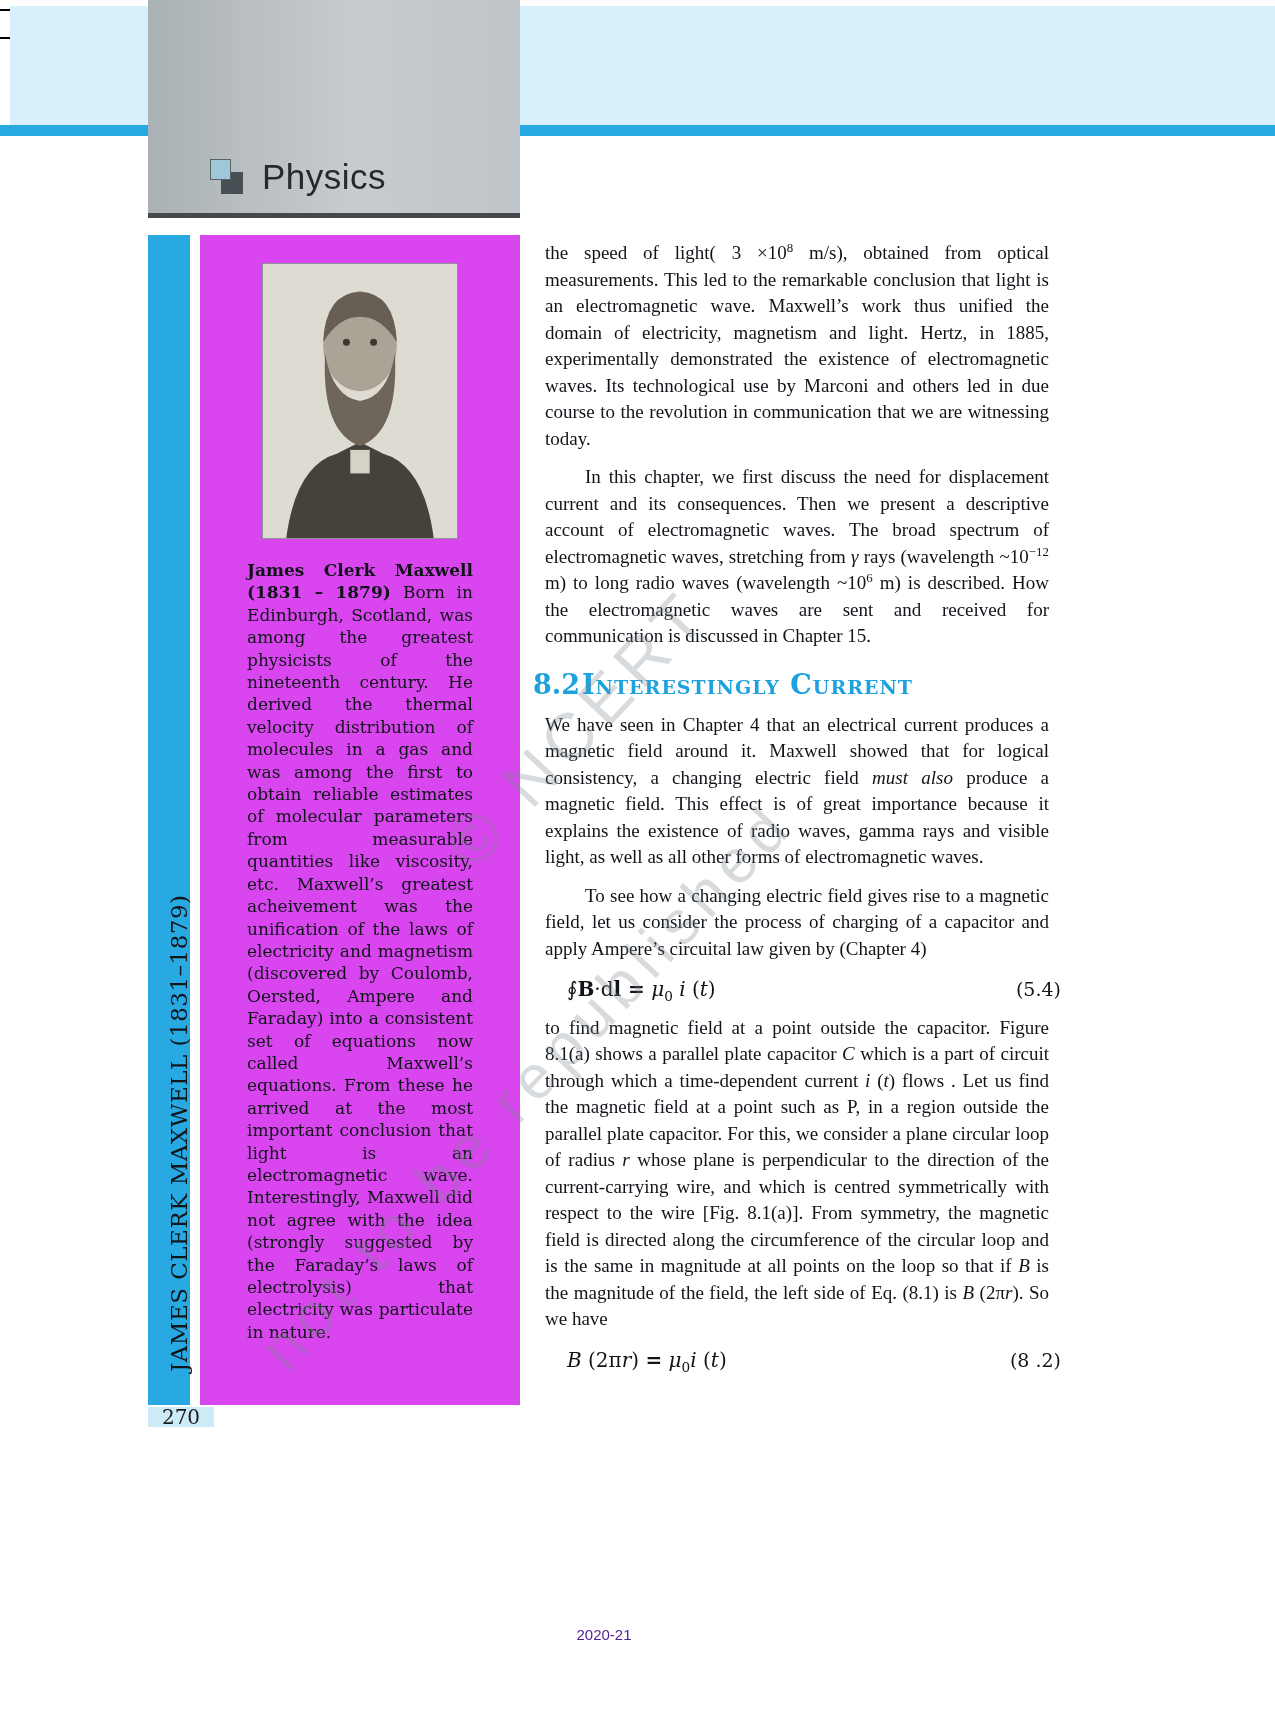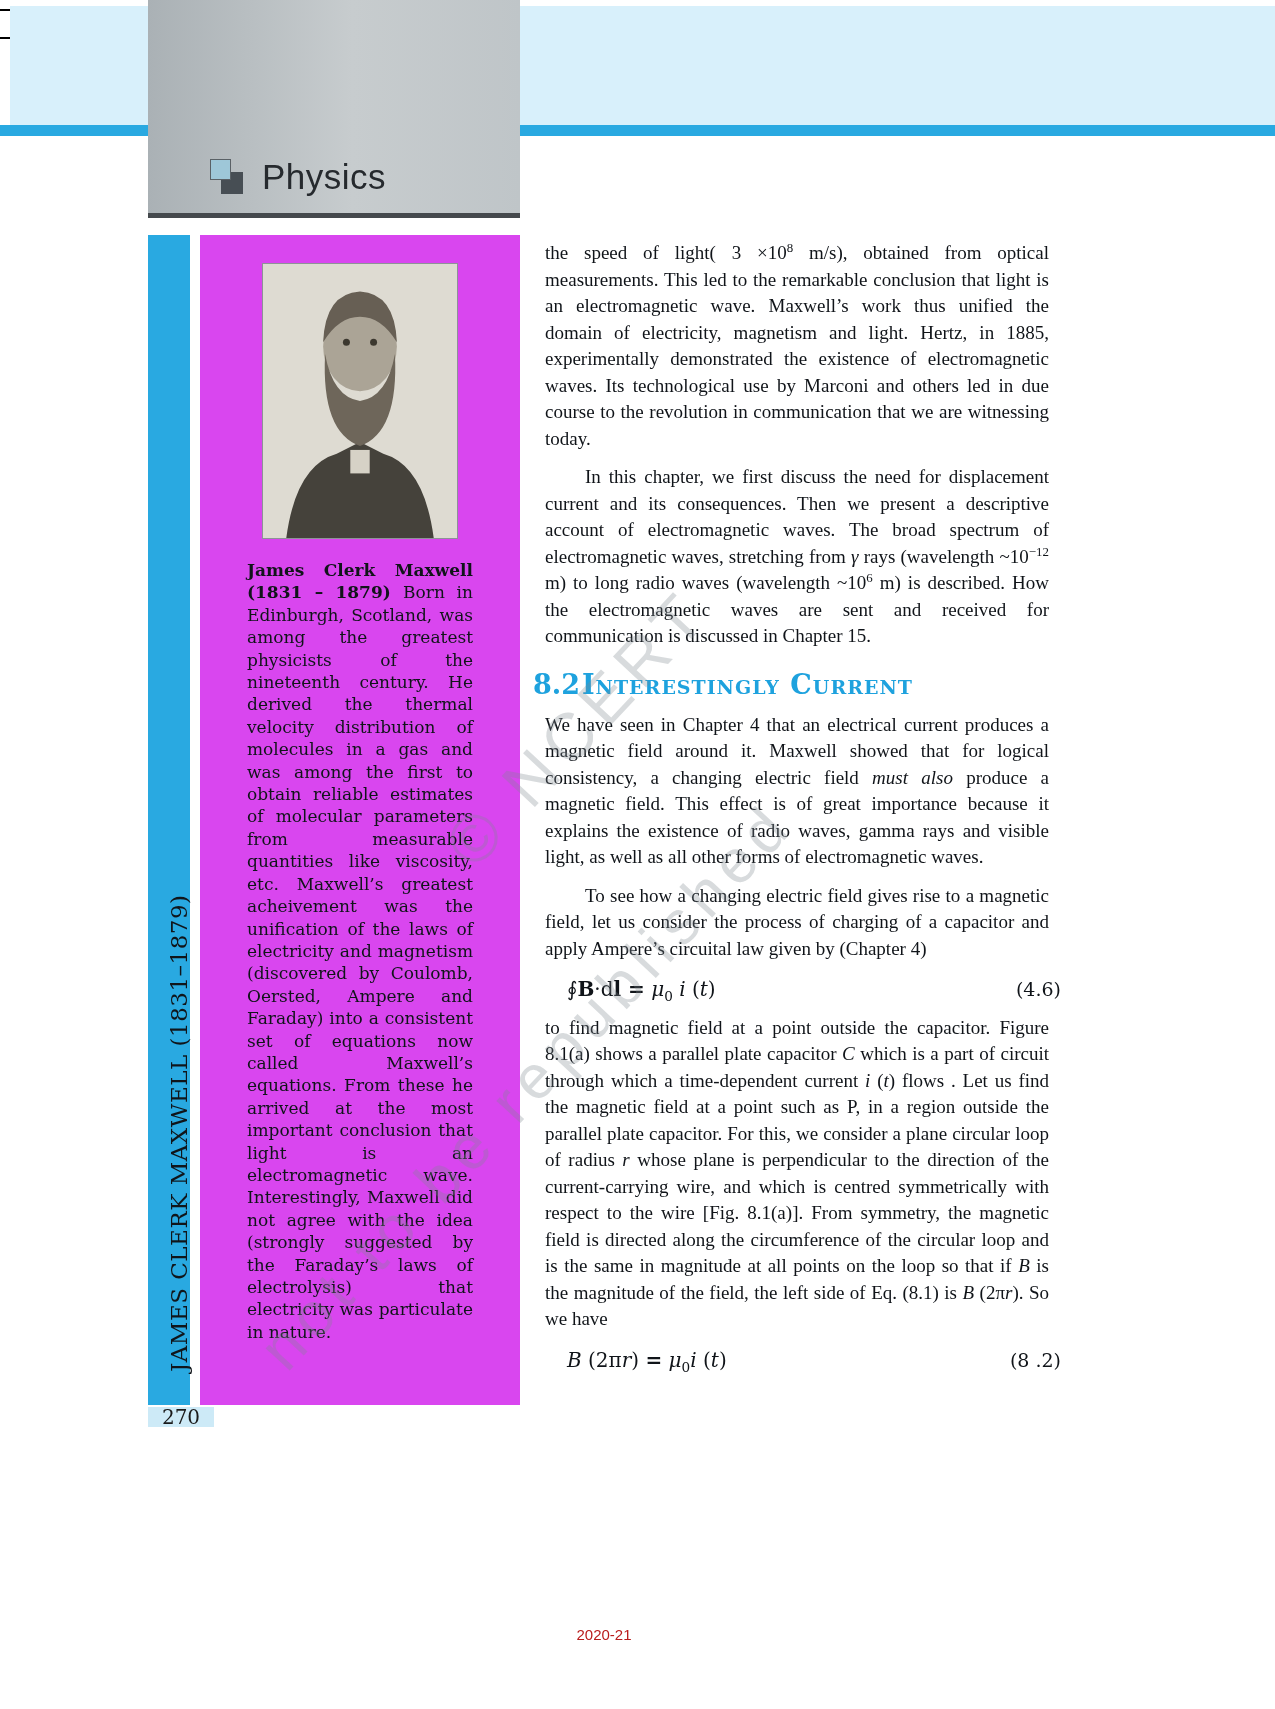--- a/index.html
+++ b/index.html
@@ -56,21 +56,21 @@
       padding-left:34px;font-size:20px;}
   .eq-num{font-size:19px;}
 
   
   .wm{position:absolute;z-index:6;color:rgba(125,136,142,0.30);font-family:"Liberation Sans", sans-serif;
       white-space:nowrap;pointer-events:none;}
   .wm1{left:430px;top:830px;font-size:66px;letter-spacing:8px;transform:rotate(-47deg);transform-origin:0 0;}
   .wm2{left:245px;top:1335px;font-size:62px;letter-spacing:8px;transform:rotate(-47deg);transform-origin:0 0;}
 
   .footer{position:absolute;left:148px;top:1626px;width:912px;text-align:center;
-          font-family:"Liberation Sans", sans-serif;font-size:15px;color:#b91c1c;}
+          font-family:"Liberation Sans", sans-serif;font-size:15px;color:#4c1d95;}
 </style>
 </head>
 <body>
 
 <div class="page">
 
   <div class="crop-mark cm1"></div>
   <div class="crop-mark cm2"></div>
   <div class="top-band"></div>
   <div class="blue-bar"></div>
@@ -111,21 +111,21 @@
   <div class="main-col">
     <p class="para"><span>the speed of light( 3 ×10</span><sup>8</sup><span> m/s), obtained from optical measurements. This led to the remarkable conclusion that light is an electromagnetic wave. Maxwell’s work thus unified the domain of electricity, magnetism and light. Hertz, in 1885, experimentally demonstrated the existence of electromagnetic waves. Its technological use by Marconi and others led in due course to the revolution in communication that we are witnessing today.</span></p>
     <p class="para indent"><span>In this chapter, we first discuss the need for displacement current and its consequences. Then we present a descriptive account of electromagnetic waves. The broad spectrum of electromagnetic waves, stretching from </span><span class="i">γ</span><span> rays (wavelength ~10</span><sup>−12</sup><span> m) to long radio waves (wavelength ~10</span><sup>6</sup><span> m) is described. How the electromagnetic waves are sent and received for communication is discussed in Chapter 15.</span></p>
     <h2 class="heading">
       <span class="hnum">8.2</span><span class="htitle">Interestingly Current</span>
     </h2>
     <p class="para"><span>We have seen in Chapter 4 that an electrical current produces a magnetic field around it. Maxwell showed that for logical consistency, a changing electric field </span><span class="i">must also</span><span> produce a magnetic field. This effect is of great importance because it explains the existence of radio waves, gamma rays and visible light, as well as all other forms of electromagnetic waves.</span></p>
     <p class="para indent"><span>To see how a changing electric field gives rise to a magnetic field, let us consider the process of charging of a capacitor and apply Ampere’s circuital law given by (Chapter 4)</span></p>
     <div class="eq">
       <span class="eq-body"><span>∮</span><span class="b">B</span><span>·d</span><span class="b">l</span><span class="b"> </span><span class="b">=</span><span> </span><span class="i">μ</span><sub>0</sub><span> </span><span class="i">i</span><span> (</span><span class="i">t</span><span>)</span></span>
-      <span class="eq-num">(4.6)</span>
+      <span class="eq-num">(5.4)</span>
     </div>
     <p class="para"><span>to find magnetic  field at a point outside the capacitor. Figure 8.1(a)  shows a parallel plate capacitor </span><span class="i">C</span><span> which is a part of circuit through which a time-dependent current </span><span class="i">i</span><span> (</span><span class="i">t</span><span>) flows . Let us find the magnetic field at a point such as P, in a region outside the parallel plate capacitor.  For this, we consider a plane circular loop of radius </span><span class="i">r</span><span> whose plane is perpendicular to the direction of the current-carrying wire, and which is centred symmetrically with respect to the wire [Fig. 8.1(a)]. From symmetry, the magnetic field is directed along the circumference of the circular loop and is the same in magnitude at all points on the loop so that if </span><span class="i">B</span><span> is the magnitude of the field, the left side of Eq. (8.1) is </span><span class="i">B</span><span> (2π</span><span class="i">r</span><span>). So we have</span></p>
     <div class="eq">
       <span class="eq-body"><span class="i">B</span><span> (2π</span><span class="i">r</span><span>) </span><span class="b">=</span><span> </span><span class="i">μ</span><sub>0</sub><span class="i">i</span><span> (</span><span class="i">t</span><span>)</span></span>
       <span class="eq-num">(8 .2)</span>
     </div>
   </div>
 
   <div class="wm wm1">© NCERT</div>
   <div class="wm wm2">not to be republished</div>

